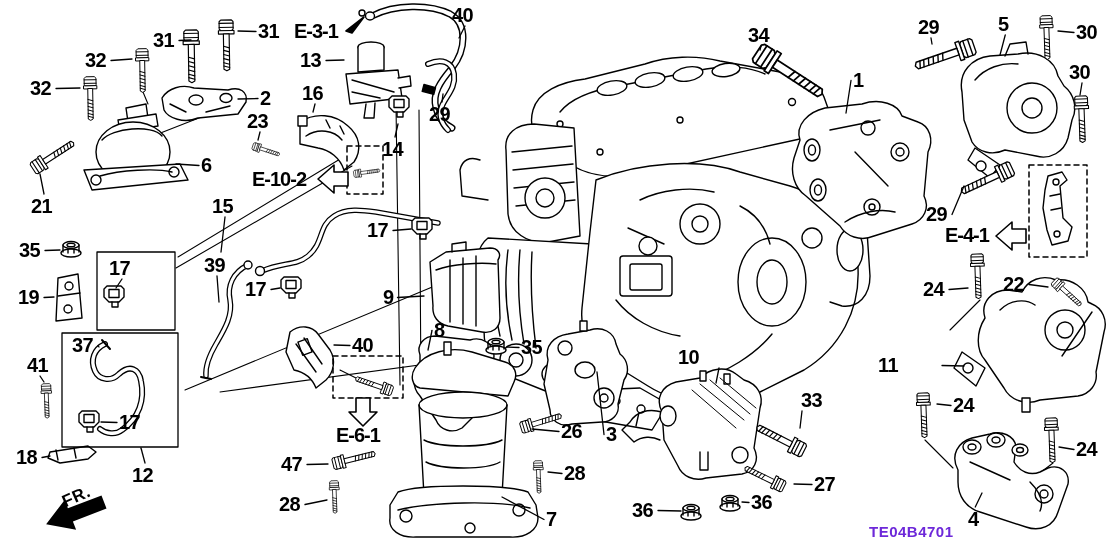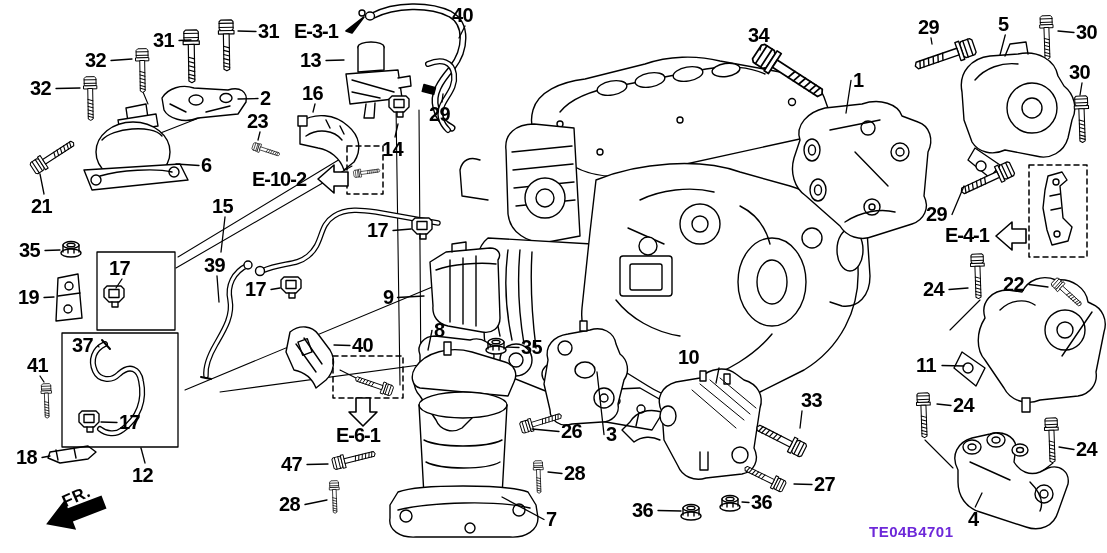--- a/index.html
+++ b/index.html
@@ -419,21 +419,21 @@
       <div class="callout" style="left: 814px; top: 474px;">27</div>
       <div class="callout" style="left: 748px; top: 25px;">34</div>
       <div class="callout" style="left: 918px; top: 17px;">29</div>
       <div class="callout" style="left: 853px; top: 70px;">1</div>
       <div class="callout" style="left: 998px; top: 14px;">5</div>
       <div class="callout" style="left: 1076px; top: 22px;">30</div>
       <div class="callout" style="left: 1069px; top: 62px;">30</div>
       <div class="callout" style="left: 926px; top: 204px;">29</div>
       <div class="callout" style="left: 923px; top: 279px;">24</div>
       <div class="callout" style="left: 1003px; top: 274px;">22</div>
-      <div class="callout" style="left: 916px; top: 355px;">11</div>
+      <div class="callout" style="left: 878px; top: 355px;">11</div>
       <div class="callout" style="left: 953px; top: 395px;">24</div>
       <div class="callout" style="left: 1076px; top: 439px;">24</div>
       <div class="callout" style="left: 968px; top: 509px;">4</div>
     </div>
 <div id="ref-layer">
       <div class="ref" style="left: 294px; top: 20px;">E-3-1</div>
       <div class="ref" style="left: 252px; top: 168px;">E-10-2</div>
       <div class="ref" style="left: 336px; top: 424px;">E-6-1</div>
       <div class="ref" style="left: 945px; top: 224px;">E-4-1</div>
     </div>

